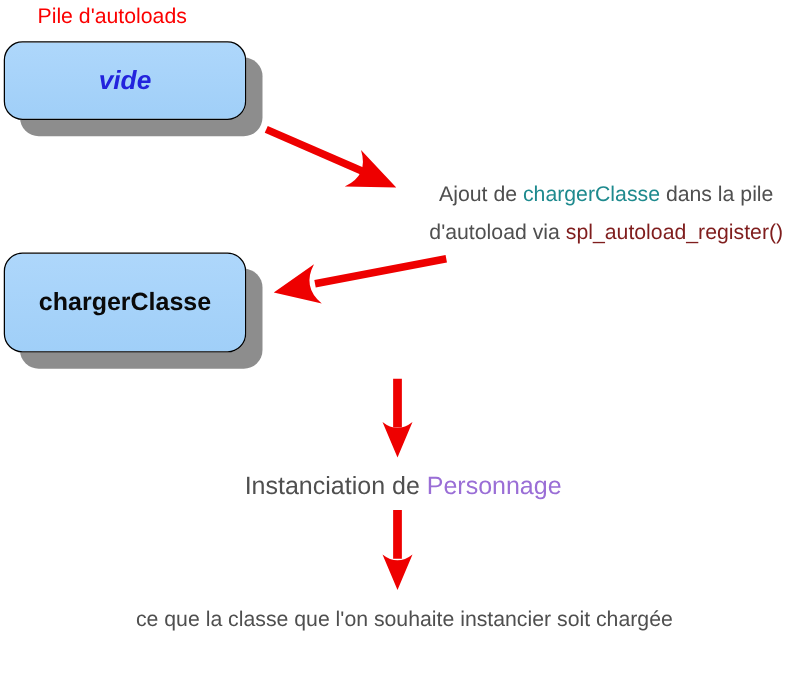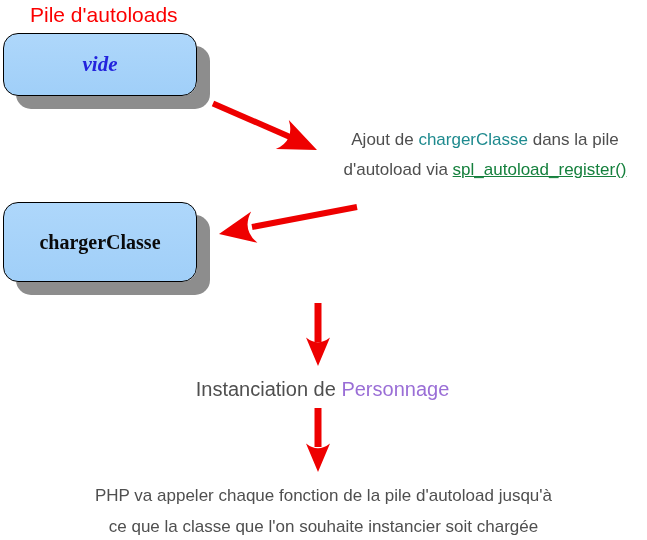--- a/index.html
+++ b/index.html
@@ -5,72 +5,72 @@
   html,body{margin:0;padding:0;background:#ffffff;}
   .canvas{
     position:relative;
     width:647px;height:540px;
     background:#ffffff;
     font-family:"Liberation Sans",sans-serif;
     overflow:hidden;
   }
   .stack-label{
     position:absolute;left:30px;top:3px;
-    font-size:21px;color:#fb0000;
+    font-size:17px;color:#fb0000;
     white-space:nowrap;
   }
   .box{
     position:absolute;left:3px;
     width:194px;
     background:linear-gradient(180deg,#aed7fb 0%,#a0cff8 100%);
     border:1.5px solid #000000;
     border-radius:15px;
     box-shadow:13px 13px 0 #8d8d8d;
     display:flex;align-items:center;justify-content:center;
     box-sizing:border-box;
   }
   .box-empty{top:33px;height:63px;}
   .box-charger{top:202px;height:80px;}
   .box-text{
-    font-family:Liberation Serif, serif;
+    font-family:Liberation Sans, sans-serif;
     font-weight:bold;
   }
   .vide-text{
     font-style:italic;
     font-size:21px;
     color:#2323dd;
   }
   .charger-text{
     font-size:20px;
     color:#0a0a0a;
     letter-spacing:0px;
   }
   .arrows{
     position:absolute;left:0;top:0;width:647px;height:540px;
     pointer-events:none;
   }
   .arrows path{stroke-linecap:butt;}
   .ann-register{
-    position:absolute;left:323px;top:125px;width:324px;
+    position:absolute;left:323px;top:141px;width:324px;
     text-align:center;
     font-size:17px;line-height:30px;color:#4f4f4f;
   }
   .ann-instanciation{
     position:absolute;left:160px;top:378px;width:325px;
     text-align:center;
     font-size:20px;line-height:22px;color:#4f4f4f;
     white-space:nowrap;
   }
   .footer{
     position:absolute;left:0;top:480px;width:647px;
     text-align:center;
     font-size:17px;line-height:31px;color:#4f4f4f;
   }
   .teal{color:#1e8a8e;}
-  .orange{color:#15803d;text-decoration:underline;}
+  .orange{color:#7f1d1d;}
   .purple{color:#9a6ed6;}
   .italic{}
 </style>
 </head>
 <body>
 
 <div class="canvas">
 
   <div class="stack-label">Pile d'autoloads</div>
 
@@ -102,17 +102,16 @@
   </svg>
 
   <div class="ann-register">
     <div class="ann-line"><span>Ajout de </span><span class="teal">chargerClasse</span><span> dans la pile</span></div>
     <div class="ann-line"><span>d'autoload </span><span class="italic">via </span><span class="orange">spl_autoload_register()</span></div>
   </div>
 
   <div class="ann-instanciation"><span>Instanciation de </span><span class="purple">Personnage</span></div>
 
   <div class="footer">
-    <div class="footer-line">PHP va appeler chaque fonction de la pile d'autoload jusqu'à</div>
     <div class="footer-line">ce que la classe que l'on souhaite instancier soit chargée</div>
   </div>
 
 </div>
 
 </body></html>

